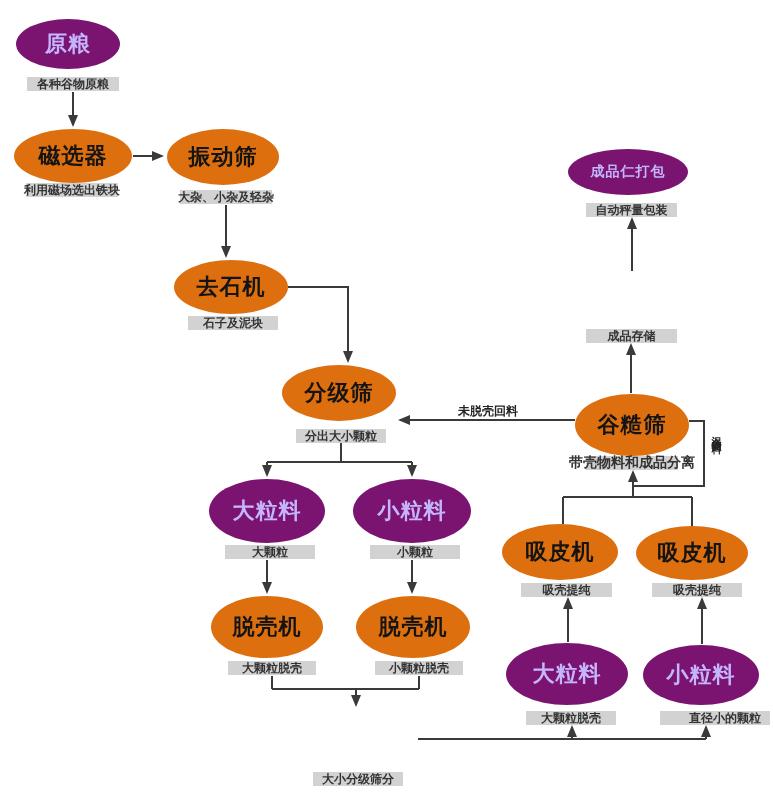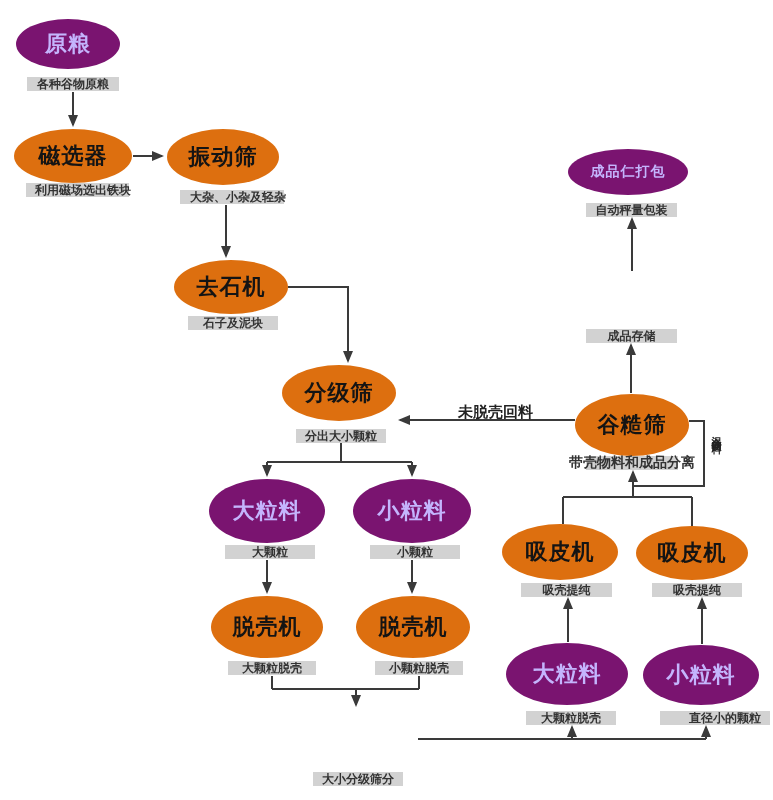--- a/index.html
+++ b/index.html
@@ -13,21 +13,21 @@
     display:flex;align-items:center;justify-content:center;
     font-weight:bold;font-size:22px;letter-spacing:1px;white-space:nowrap;
   }
   .purple{background:var(--purple,#7A1470);color:#c4b5fd;}
   .orange{background:var(--orange,#DD6F0F);color:#141414;}
   .sub{
     position:absolute;z-index:2;height:14px;background:var(--label-bg,#D2D2D2);
     color:#333;font-size:12px;font-weight:bold;
     display:flex;align-items:center;justify-content:center;white-space:nowrap;
   }
-  .edge-label{position:absolute;z-index:3;font-size:15px;font-weight:bold;color:#222;white-space:nowrap;}
+  .edge-label{position:absolute;z-index:3;font-size:12px;font-weight:bold;color:#222;white-space:nowrap;}
   .edge-label.vertical{writing-mode:vertical-rl;font-size:10px;letter-spacing:2px;}
 </style>
 </head>
 <body>
 
 <div class="canvas">
 
   <svg id="connectors" width="773" height="800" viewBox="0 0 773 800">
     <defs>
       <marker id="arr" markerUnits="userSpaceOnUse" markerWidth="12" markerHeight="10" refX="10" refY="5" orient="auto">
@@ -70,22 +70,22 @@
   <div class="node orange" style="left:211px;top:596px;width:112px;height:62px;">脱壳机</div>
   <div class="node orange" style="left:356px;top:596px;width:114px;height:62px;">脱壳机</div>
   <div class="node orange" style="left:575px;top:394px;width:114px;height:62px;">谷糙筛</div>
   <div class="node purple" style="left:568px;top:149px;width:120px;height:46px;font-size:14px;">成品仁打包</div>
   <div class="node orange" style="left:502px;top:524px;width:116px;height:56px;">吸皮机</div>
   <div class="node orange" style="left:636px;top:526px;width:112px;height:54px;">吸皮机</div>
   <div class="node purple" style="left:506px;top:643px;width:122px;height:62px;">大粒料</div>
   <div class="node purple" style="left:643px;top:645px;width:116px;height:60px;">小粒料</div>
 
   <div class="sub" style="left:27px;top:77px;width:92px;">各种谷物原粮</div>
-  <div class="sub" style="left:26px;top:183px;width:92px;padding-left:11px;">利用磁场选出铁块</div>
-  <div class="sub" style="left:180px;top:190px;width:92px;padding-left:12px;">大杂、小杂及轻杂</div>
+  <div class="sub" style="left:26px;top:183px;width:92px;">利用磁场选出铁块</div>
+  <div class="sub" style="left:180px;top:190px;width:92px;">大杂、小杂及轻杂</div>
   <div class="sub" style="left:188px;top:316px;width:90px;">石子及泥块</div>
   <div class="sub" style="left:296px;top:429px;width:90px;">分出大小颗粒</div>
   <div class="sub" style="left:225px;top:545px;width:90px;">大颗粒</div>
   <div class="sub" style="left:370px;top:545px;width:90px;text-align:center;">小颗粒</div>
   <div class="sub" style="left:228px;top:661px;width:88px;">大颗粒脱壳</div>
   <div class="sub" style="left:375px;top:661px;width:88px;">小颗粒脱壳</div>
   <div class="sub" style="left:313px;top:772px;width:90px;">大小分级筛分</div>
   <div class="sub" style="left:586px;top:456px;width:92px;font-size:14px;">带壳物料和成品分离</div>
   <div class="sub" style="left:586px;top:329px;width:91px;">成品存储</div>
   <div class="sub" style="left:586px;top:203px;width:91px;">自动秤量包装</div>

